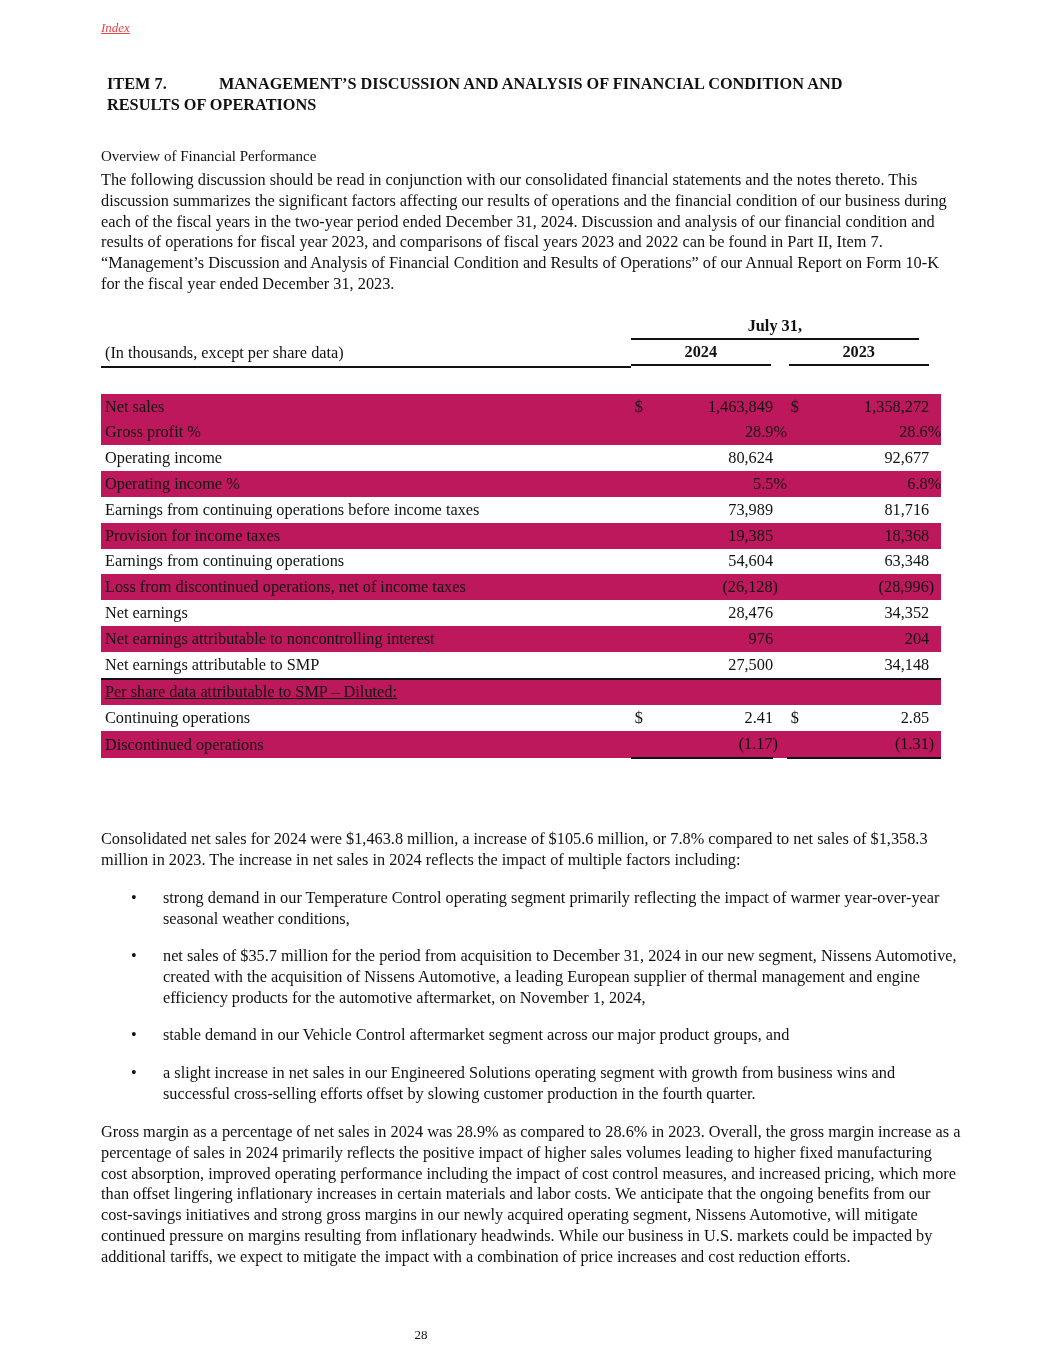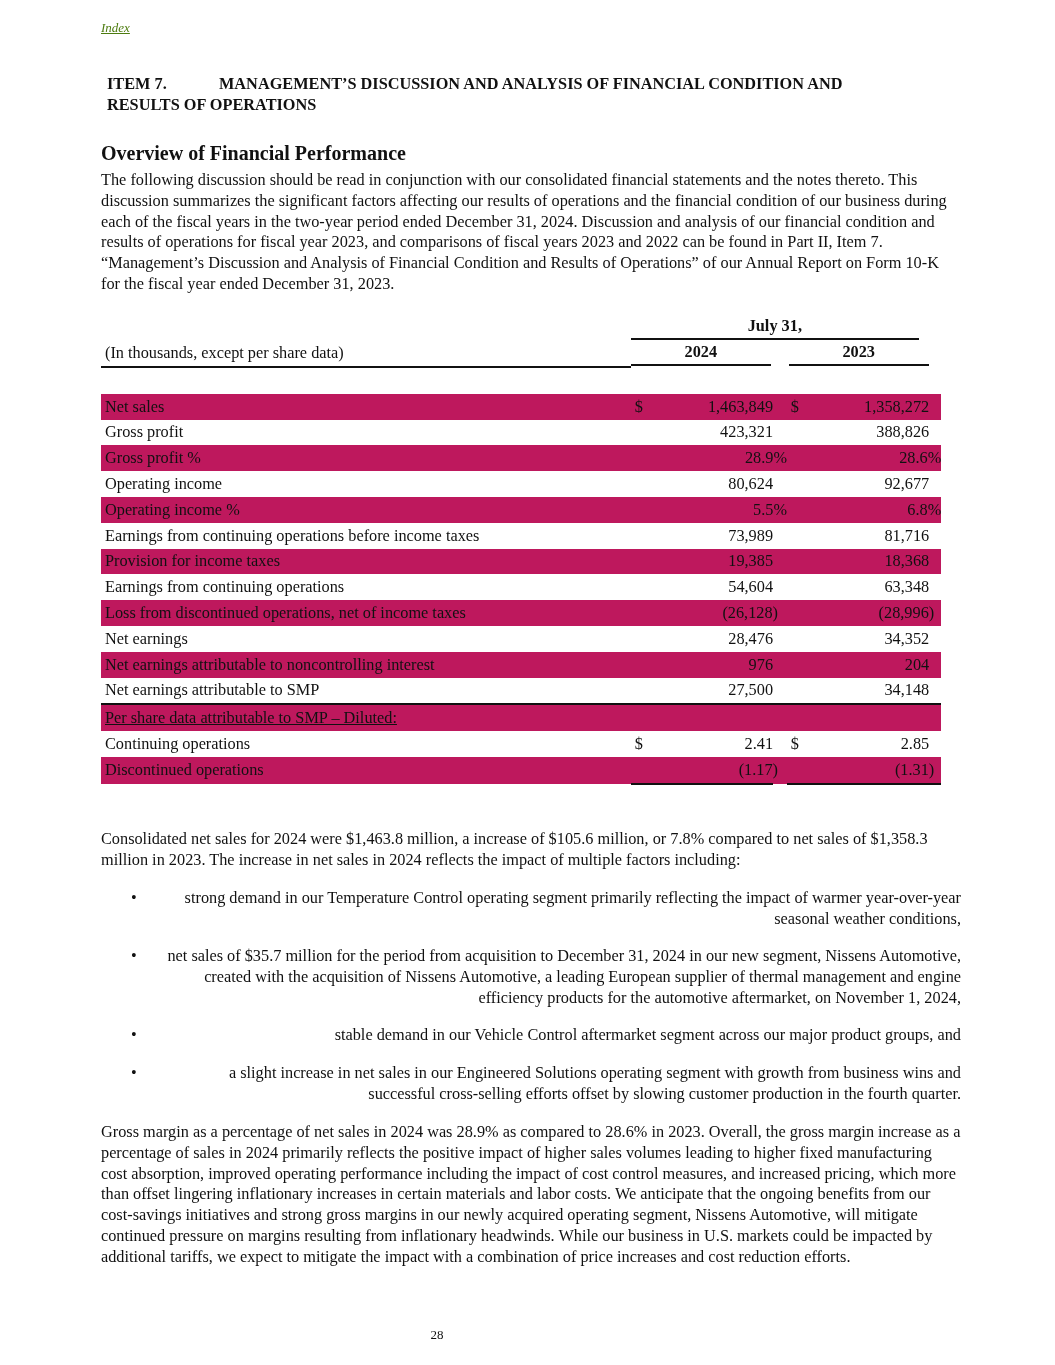--- a/index.html
+++ b/index.html
@@ -1,45 +1,45 @@
 <!DOCTYPE html>
 <html><head>
 <meta charset="utf-8">
 <style>
   html, body { margin:0; padding:0; background:#ffffff; }
   body { width:1055px; height:1365px; position:relative; font-family:"Liberation Serif", serif; color:#111; font-size:16px; }
-  .index-link { position:absolute; left:101px; top:20px; font-size:13px; font-style:italic; color:#4d7c0f; text-decoration:underline; }
+  .index-link { position:absolute; left:101px; top:20px; font-size:13px; font-style:italic; color:#ef4444; text-decoration:underline; }
   .item-head { position:absolute; left:101px; top:73px; width:860px; font-weight:bold; font-size:16.3px; line-height:21px;margin-left:6px; }
   .item-head .num { display:inline-block; width:112px; }
-  .sub-head { position:absolute; left:101px; top:142px; font-weight:bold; font-size:20px; }
+  .sub-head { position:absolute; left:101px; top:148px; font-weight:normal; font-size:15px; }
   .para { position:absolute; left:101px; width:860px; font-size:16.3px; line-height:20.8px; }
   .p1 { top:170px; }
   .p2 { top:829px; }
   .p3 { top:1122px; }
   .bullets { position:absolute; left:101px; width:860px; font-size:16.3px; line-height:20.8px; }
   .bullet { position:absolute; left:0; width:860px; }
   .bullet .dot { position:absolute; left:30px; top:0; }
-  .bullet .txt { margin-left:62px; display:block;text-align:right; }
+  .bullet .txt { margin-left:62px; display:block; }
 
   table.fin { position:absolute; left:101px; top:314px; width:840px; border-collapse:collapse; font-size:16.3px; }
   .fin td { padding:0; height:25.8px; vertical-align:middle; white-space:nowrap; }
   .fin tr.shade td { background:#be185d; }
   .c-label { width:552px; padding-left:4px !important; }
   .c-sym { width:30px; text-align:left; padding-left:4px !important; }
   .c-val { width:110px; text-align:right; }
   .c-pad { width:14px; }
   .c-sym2 { width:30px; text-align:left; padding-left:4px !important; }
   .c-val2 { width:110px; text-align:right; }
   .c-pad2 { width:12px; }
   .hdr-year { text-align:center; font-weight:bold; border-bottom:2.5px solid #111; }
   .hdr-label { border-bottom:2.5px solid #111; }
   .u-line { text-decoration:underline; }
   .bot-rule td.ruled { border-bottom:2.5px solid #111; }
   .final td { border-bottom:2.5px solid #111; }
-  .pageno { position:absolute; left:16px; width:842px; top:1327px; text-align:center; font-size:13px; }
+  .pageno { position:absolute; left:0; width:842px; top:1327px; text-align:center; font-size:13px; }
 </style>
 </head>
 <body>
 
 <a class="index-link">Index</a>
 
 <div class="item-head">
   <span class="num">ITEM 7.</span><span>MANAGEMENT’S DISCUSSION AND ANALYSIS OF FINANCIAL CONDITION AND</span><br>
   <span>RESULTS OF OPERATIONS</span>
 </div>
@@ -71,29 +71,20 @@
 
   <tr class="shade">
     <td class="c-label">Net sales</td>
     <td class="c-sym">$</td>
     <td class="c-val">1,463,849</td>
     <td class="c-pad"></td>
     <td class="c-sym2">$</td>
     <td class="c-val2">1,358,272</td>
     <td class="c-pad2"></td>
   </tr>
-  <tr>
-    <td class="c-label">Gross profit</td>
-    <td class="c-sym"></td>
-    <td class="c-val">423,321</td>
-    <td class="c-pad"></td>
-    <td class="c-sym2"></td>
-    <td class="c-val2">388,826</td>
-    <td class="c-pad2"></td>
-  </tr>
   <tr class="shade">
     <td class="c-label">Gross profit %</td>
     <td class="c-sym"></td>
     <td class="c-val" style="padding-right:0;"><span style="margin-right:-14px;">28.9%</span></td>
     <td class="c-pad"></td>
     <td class="c-sym2"></td>
     <td class="c-val2"><span style="margin-right:-12px;">28.6%</span></td>
     <td class="c-pad2"></td>
   </tr>
   <tr>

